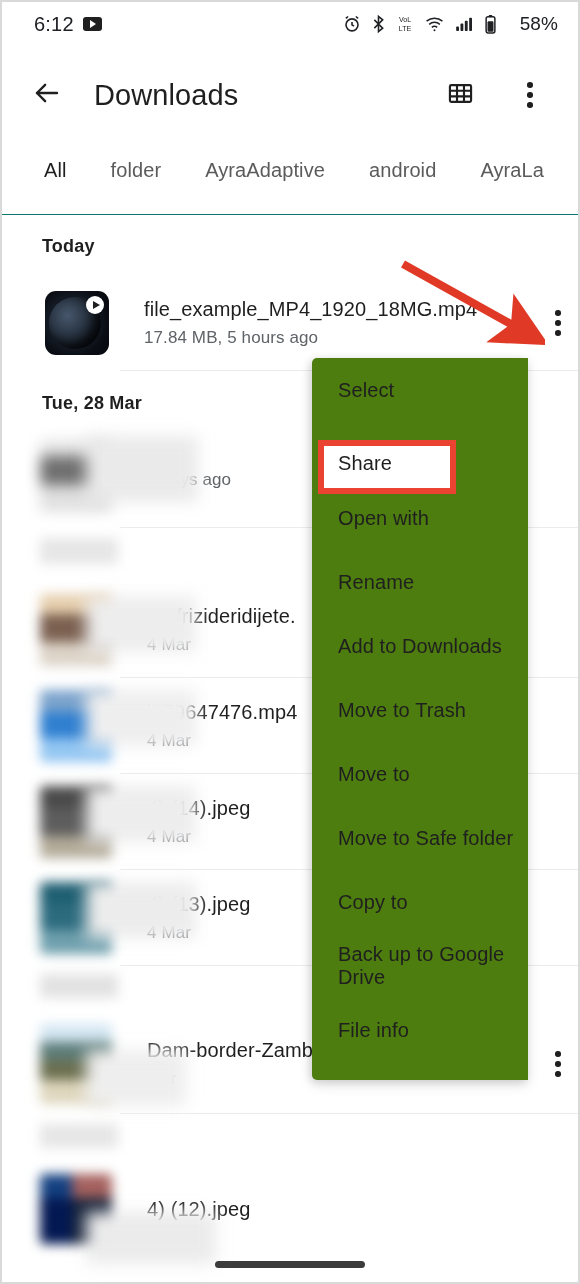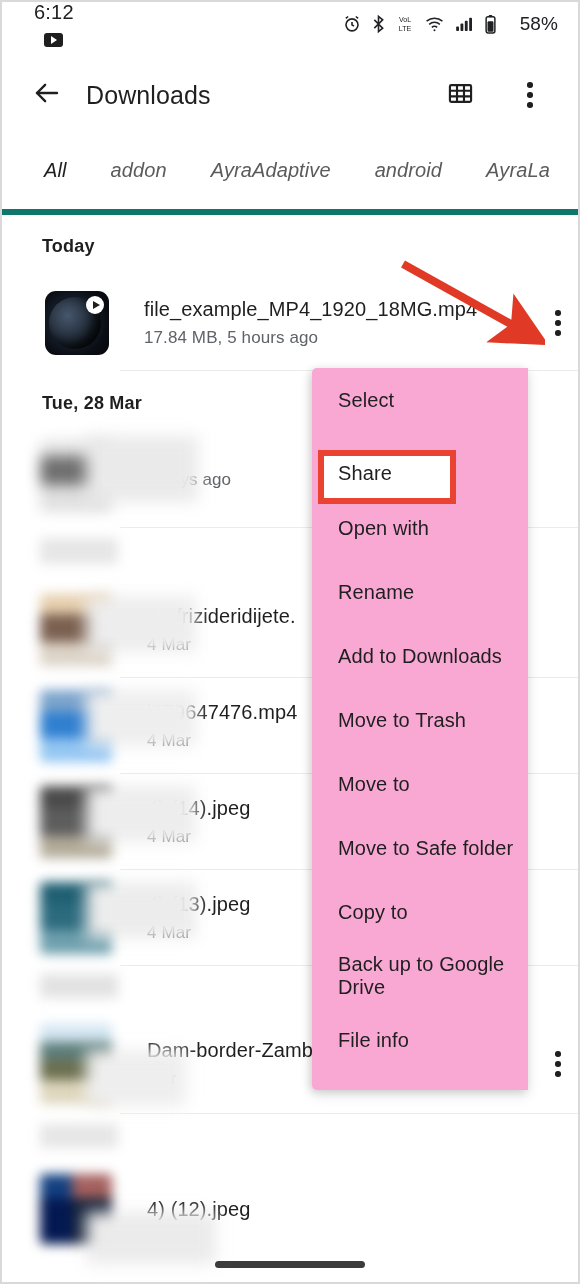--- a/index.html
+++ b/index.html
@@ -21,21 +21,21 @@
     position: absolute; top: 0; left: 0;
     width: 580px; height: 48px;
     display: flex; align-items: center;
     padding: 0 22px 0 34px;
     background: #ffffff;
   }
   .sb-time {
     font-size: 20px; color: #202124; font-weight: 400;
     letter-spacing: .2px;
   }
-  .sb-left { display: flex; align-items: center; gap: 9px; flex-direction: column; }
+  .sb-left { display: flex; align-items: center; gap: 9px; }
   .yt-icon {
     width: 19px; height: 14px; background: #1f1f1f;
     border-radius: 3px; position: relative;
   }
   .yt-icon::after {
     content: ""; position: absolute;
     left: 7px; top: 3.2px;
     border-left: 6px solid #ffffff;
     border-top: 4px solid transparent;
     border-bottom: 4px solid transparent;
@@ -51,37 +51,36 @@
   
   .appbar {
     position: absolute; top: 55px; left: 0;
     width: 580px; height: 80px;
     display: flex; align-items: center;
     padding: 0 28px 0 24px;
     background: #ffffff;
   }
   .back-btn { width: 46px; height: 46px; display: flex; align-items: center; justify-content: center; }
   .appbar-title {
-    font-size: 25px; color: #1f1f1f; margin-left: 16px;
+    font-size: 29px; color: #1f1f1f; margin-left: 24px;
     font-weight: 400; letter-spacing: .1px;
   }
   .appbar-actions { margin-left: auto; display: flex; align-items: center; gap: 26px; }
   .icon-btn { width: 44px; height: 44px; display: flex; align-items: center; justify-content: center; }
 
   .dots-v { display: flex; flex-direction: column; align-items: center; gap: 4.5px; }
   .dots-v i { width: 5.5px; height: 5.5px; border-radius: 50%; background: #1f1f1f; display: block; }
 
   
   .tabs-wrap {
     position: absolute; top: 143px; left: 0;
     width: 580px; height: 72px;
     background: #ffffff;
-    border-bottom: 6px solid #0f766e;
+    border-bottom: 1px solid #0f766e;
     overflow: hidden;
-    font-style: italic;
   }
   .tabs {
     display: flex; align-items: flex-start;
     height: 100%; padding-left: 22px; gap: 0;
   }
   .tab {
     position: relative;
     font-size: 20px; color: #5b5b5b;
     padding: 16px 22px 0 22px;
     white-space: nowrap; letter-spacing: .1px;
@@ -142,23 +141,23 @@
     position: absolute; left: 100px; right: 0; bottom: 0;
     height: 1px; background: #ececec;
   }
 
   
   .blur-row { position: relative; height: 96px; }
   .censor-block { position: absolute; filter: blur(6px); }
 
   
   .menu {
-    position: absolute; left: 312px; top: 368px;
+    position: absolute; left: 312px; top: 358px;
     width: 216px; height: 722px;
-    background: #f9a8d4;
+    background: #4d7c0f;
     border-radius: 5px 0 0 5px;
     box-shadow: -2px 2px 9px rgba(0,0,0,.14), 0 5px 14px rgba(0,0,0,.10);
     overflow: hidden; z-index: 40;
   }
   .menu-item {
     height: 64px; display: flex; align-items: center;
     padding-left: 26px;
     font-size: 20px; color: #1f1f1f; letter-spacing: .1px;
   }
   .menu-item.highlight { background: transparent; }
@@ -269,21 +268,21 @@
             <i></i>
             <i></i>
           </span>
       </div>
     </div>
   </div>
 
   <div class="tabs-wrap">
     <div class="tabs">
       <div class="tab active">All</div>
-      <div class="tab">addon</div>
+      <div class="tab">folder</div>
       <div class="tab">AyraAdaptive</div>
       <div class="tab">android</div>
       <div class="tab">AyraLa</div>
     </div>
   </div>
 
   <div class="list">
 
     <div class="group-head">Today</div>
 

